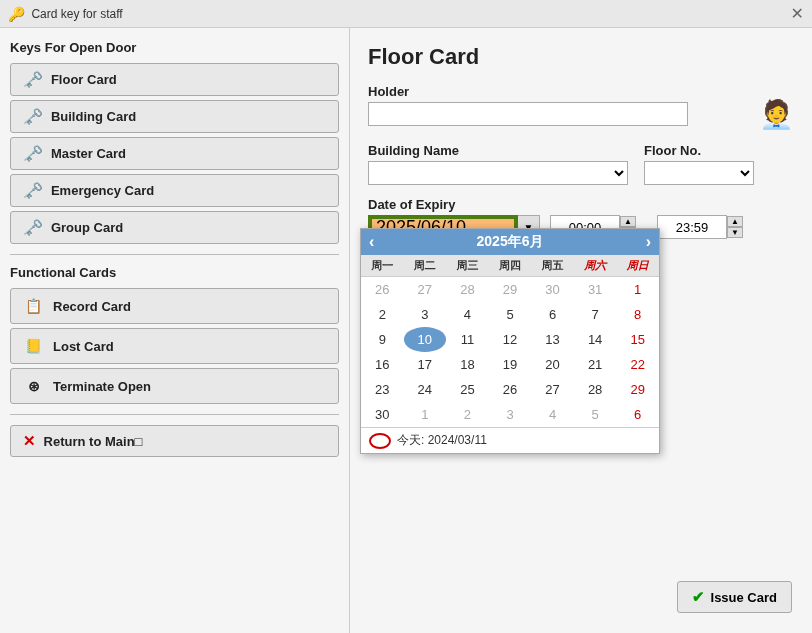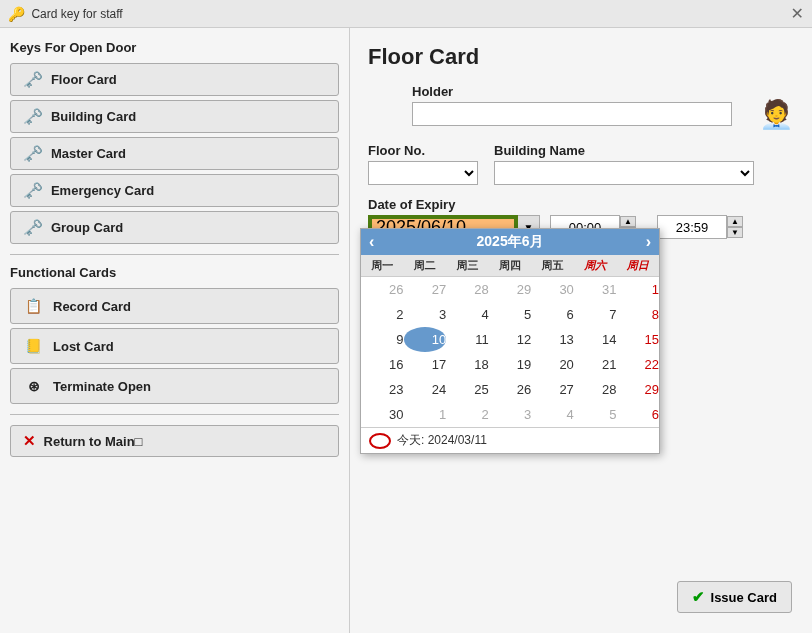--- a/index.html
+++ b/index.html
@@ -129,21 +129,20 @@
     .floor-card-title {
       font-size: 22px;
       font-weight: bold;
       color: #222;
       margin-bottom: 14px;
     }
 
     .holder-section {
       margin-bottom: 12px;
       position: relative;
-      margin-left: 44px;
     }
     .field-label {
       font-size: 13px;
       font-weight: bold;
       color: #222;
       margin-bottom: 3px;
     }
     .holder-row {
       display: flex;
       align-items: flex-start;
@@ -293,21 +292,21 @@
       font-size: 11px;
       font-weight: bold;
       color: #333;
     }
     .cal-weekday.weekend { color: #cc0000; font-style: italic; }
     .cal-days {
       display: grid;
       grid-template-columns: repeat(7, 1fr);
     }
     .cal-day {
-      text-align: right;
+      text-align: center;
       padding: 5px 0;
       font-size: 13px;
       cursor: pointer;
       color: #333;
     }
     .cal-day.other-month { color: #aaa; }
     .cal-day.today-selected {
       background: #6699cc;
       color: white;
       border-radius: 50%;
@@ -423,28 +422,28 @@
     <div class="holder-section">
       <div class="field-label">Holder</div>
       <div class="holder-row">
         <input type="text" class="holder-input" value="" style="">
         <span class="char-icon">🧑‍💼</span>
       </div>
     </div>
 
     <div class="building-floor-row">
       <div class="field-group">
+        <div class="field-label">Building Name</div>
+        <select class="building-select">
+          <option value=""></option>
+        </select>
+      </div>
+      <div class="field-group">
         <div class="field-label">Floor No.</div>
         <select class="floor-select">
-          <option value=""></option>
-        </select>
-      </div>
-      <div class="field-group">
-        <div class="field-label">Building Name</div>
-        <select class="building-select">
           <option value=""></option>
         </select>
       </div>
     </div>
 
     <div class="expiry-operation-row">
       <div class="field-group">
         <div class="field-label">Date of Expiry</div>
         <div class="expiry-input-wrap">
           <input type="text" class="expiry-input" value="2025/06/10" style="">

